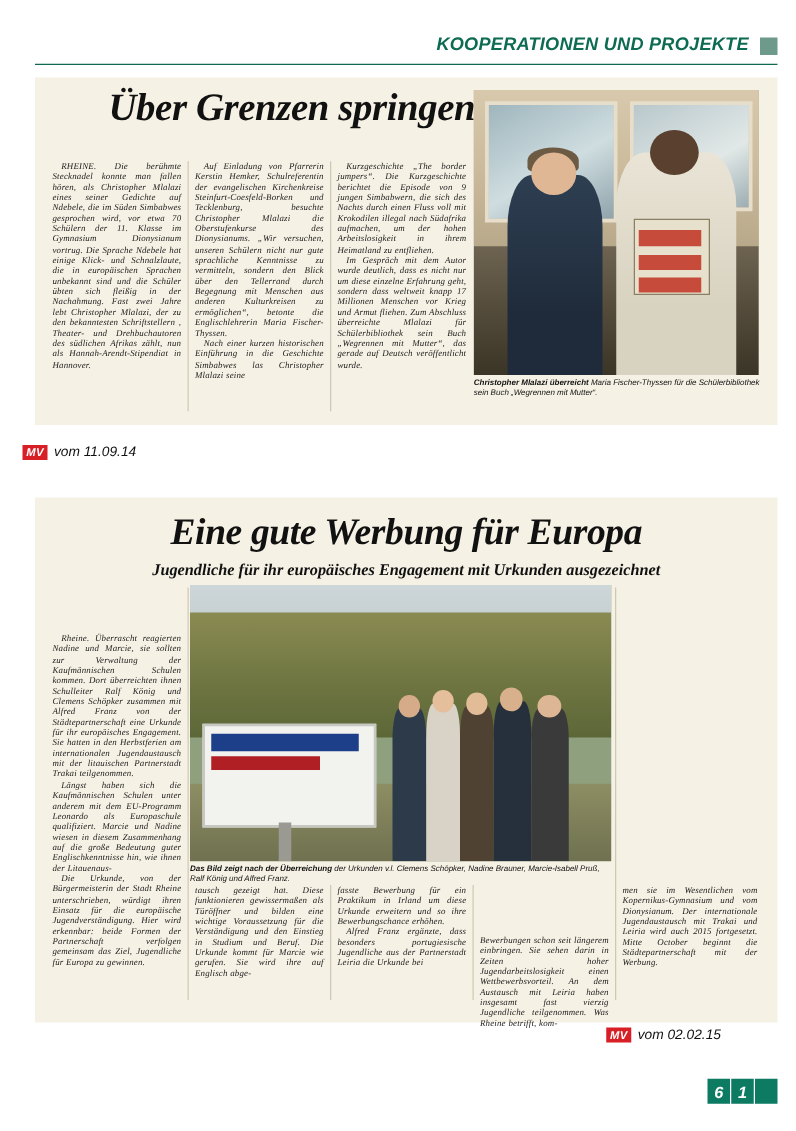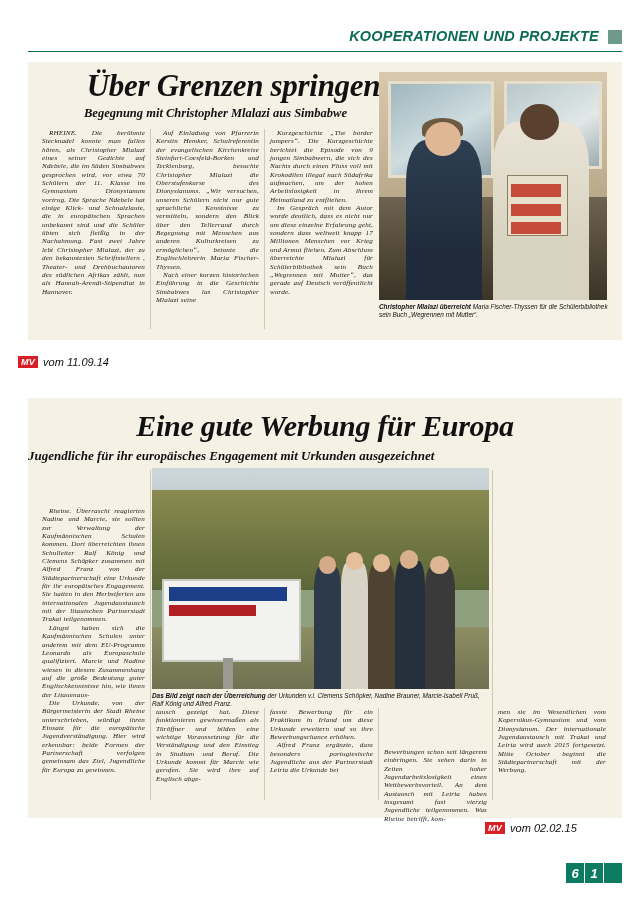--- a/index.html
+++ b/index.html
@@ -58,21 +58,21 @@
     position:absolute;left:10px;top:44px;width:355px;
     text-align:center;font-size:12.5px;font-weight:bold;
     line-height:15px;
   }
   #a2-headline{
     position:absolute;left:0;top:10px;width:594px;
     font-size:30px;line-height:36px;
   }
   #a2-subhead{
     position:absolute;left:0;top:50px;width:594px;
-    font-size:13px;font-weight:bold;line-height:16px;
+    text-align:center;font-size:13px;font-weight:bold;line-height:16px;
   }
 
   
   .col{
     position:absolute;
     font-family:"Liberation Serif", serif;
     font-size:7.1px;
     line-height:8.35px;
     text-align:justify;
     color:#1a1a1a;
@@ -170,21 +170,20 @@
 
   <div class="runhead">
     <div class="runhead-text">KOOPERATIONEN UND PROJEKTE</div>
     <div class="runhead-square"></div>
     <div class="runhead-rule"></div>
   </div>
 
   <div class="article" id="article-1">
 
     <div class="headline" id="a1-headline">Über Grenzen springen</div>
-    <div id="a1-subhead">Begegnung mit Christopher Mlalazi aus Simbabwe</div>
 
     <div class="col" style="left:14px;top:67px;width:103px;">
       <p>RHEINE. Die berühmte Stecknadel konnte man fallen hören, als Christopher Mlalazi eines seiner Gedichte auf Ndebele, die im Süden Simbabwes gesprochen wird, vor etwa 70 Schülern der 11. Klasse im Gymnasium Dionysianum vortrug. Die Sprache Ndebele hat einige Klick- und Schnalzlaute, die in europäischen Sprachen unbekannt sind und die Schüler übten sich fleißig in der Nachahmung. Fast zwei Jahre lebt Christopher Mlalazi, der zu den bekanntesten Schriftstellern , Theater- und Drehbuchautoren des südlichen Afrikas zählt, nun als Hannah-Arendt-Stipendiat in Hannover.</p>
     </div>
     <div class="vrule" style="left:122px;top:67px;height:200px;"></div>
 
     <div class="col" style="left:128px;top:67px;width:103px;">
       <p>Auf Einladung von Pfarrerin Kerstin Hemker, Schulreferentin der evangelischen Kirchenkreise Steinfurt-Coesfeld-Borken und Tecklenburg, besuchte Christopher Mlalazi die Oberstufenkurse des Dionysianums. „Wir versuchen, unseren Schülern nicht nur gute sprachliche Kenntnisse zu vermitteln, sondern den Blick über den Tellerrand durch Begegnung mit Menschen aus anderen Kulturkreisen zu ermöglichen“, betonte die Englischlehrerin Maria Fischer-Thyssen.</p>
       <p>Nach einer kurzen historischen Einführung in die Geschichte Simbabwes las Christopher Mlalazi seine</p>
     </div>

